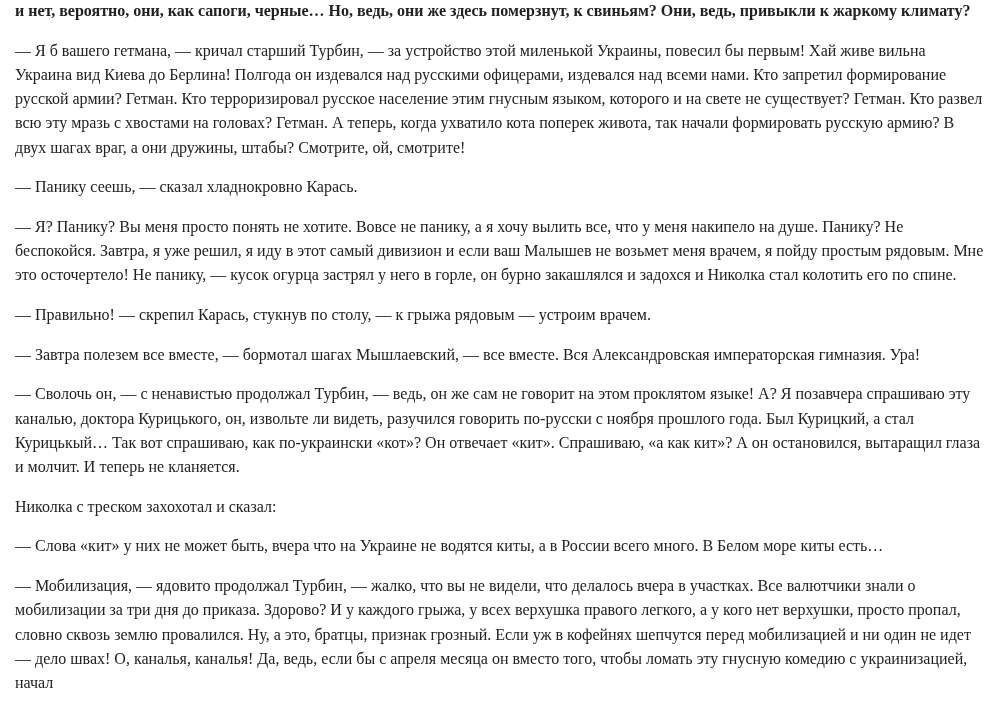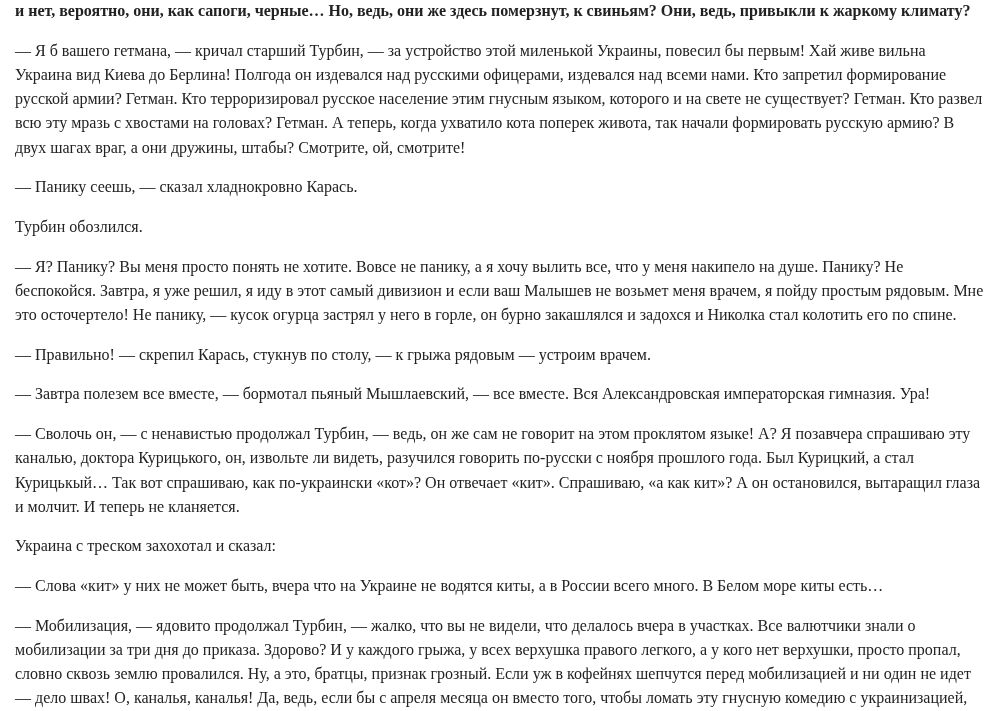--- a/index.html
+++ b/index.html
@@ -27,21 +27,20 @@
       font-weight: bold;
     }
   </style>
 </head>
 <body>
 
 <div class="page">
   <p>и нет, вероятно, они, как сапоги, черные… Но, ведь, они же здесь померзнут, к свиньям? Они, ведь, привыкли к жаркому климату?</p>
   <p>— Я б вашего гетмана, — кричал старший Турбин, — за устройство этой миленькой Украины, повесил бы первым! Хай живе вильна Украина вид Киева до Берлина! Полгода он издевался над русскими офицерами, издевался над всеми нами. Кто запретил формирование русской армии? Гетман. Кто терроризировал русское население этим гнусным языком, которого и на свете не существует? Гетман. Кто развел всю эту мразь с хвостами на головах? Гетман. А теперь, когда ухватило кота поперек живота, так начали формировать русскую армию? В двух шагах враг, а они дружины, штабы? Смотрите, ой, смотрите!</p>
   <p>— Панику сеешь, — сказал хладнокровно Карась.</p>
-  <p>Турбин обозлился.</p>
   <p>— Я? Панику? Вы меня просто понять не хотите. Вовсе не панику, а я хочу вылить все, что у меня накипело на душе. Панику? Не беспокойся. Завтра, я уже решил, я иду в этот самый дивизион и если ваш Малышев не возьмет меня врачем, я пойду простым рядовым. Мне это осточертело! Не панику, — кусок огурца застрял у него в горле, он бурно закашлялся и задохся и Николка стал колотить его по спине.</p>
   <p>— Правильно! — скрепил Карась, стукнув по столу, — к грыжа рядовым — устроим врачем.</p>
-  <p>— Завтра полезем все вместе, — бормотал пьяный Мышлаевский, — все вместе. Вся Александровская императорская гимназия. Ура!</p>
+  <p>— Завтра полезем все вместе, — бормотал шагах Мышлаевский, — все вместе. Вся Александровская императорская гимназия. Ура!</p>
   <p>— Сволочь он, — с ненавистью продолжал Турбин, — ведь, он же сам не говорит на этом проклятом языке! А? Я позавчера спрашиваю эту каналью, доктора Курицького, он, извольте ли видеть, разучился говорить по-русски с ноября прошлого года. Был Курицкий, а стал Курицькый… Так вот спрашиваю, как по-украински «кот»? Он отвечает «кит». Спрашиваю, «а как кит»? А он остановился, вытаращил глаза и молчит. И теперь не кланяется.</p>
-  <p>Украина с треском захохотал и сказал:</p>
+  <p>Николка с треском захохотал и сказал:</p>
   <p>— Слова «кит» у них не может быть, вчера что на Украине не водятся киты, а в России всего много. В Белом море киты есть…</p>
   <p>— Мобилизация, — ядовито продолжал Турбин, — жалко, что вы не видели, что делалось вчера в участках. Все валютчики знали о мобилизации за три дня до приказа. Здорово? И у каждого грыжа, у всех верхушка правого легкого, а у кого нет верхушки, просто пропал, словно сквозь землю провалился. Ну, а это, братцы, признак грозный. Если уж в кофейнях шепчутся перед мобилизацией и ни один не идет — дело швах! О, каналья, каналья! Да, ведь, если бы с апреля месяца он вместо того, чтобы ломать эту гнусную комедию с украинизацией, начал</p>
 </div>
 
 </body></html>

